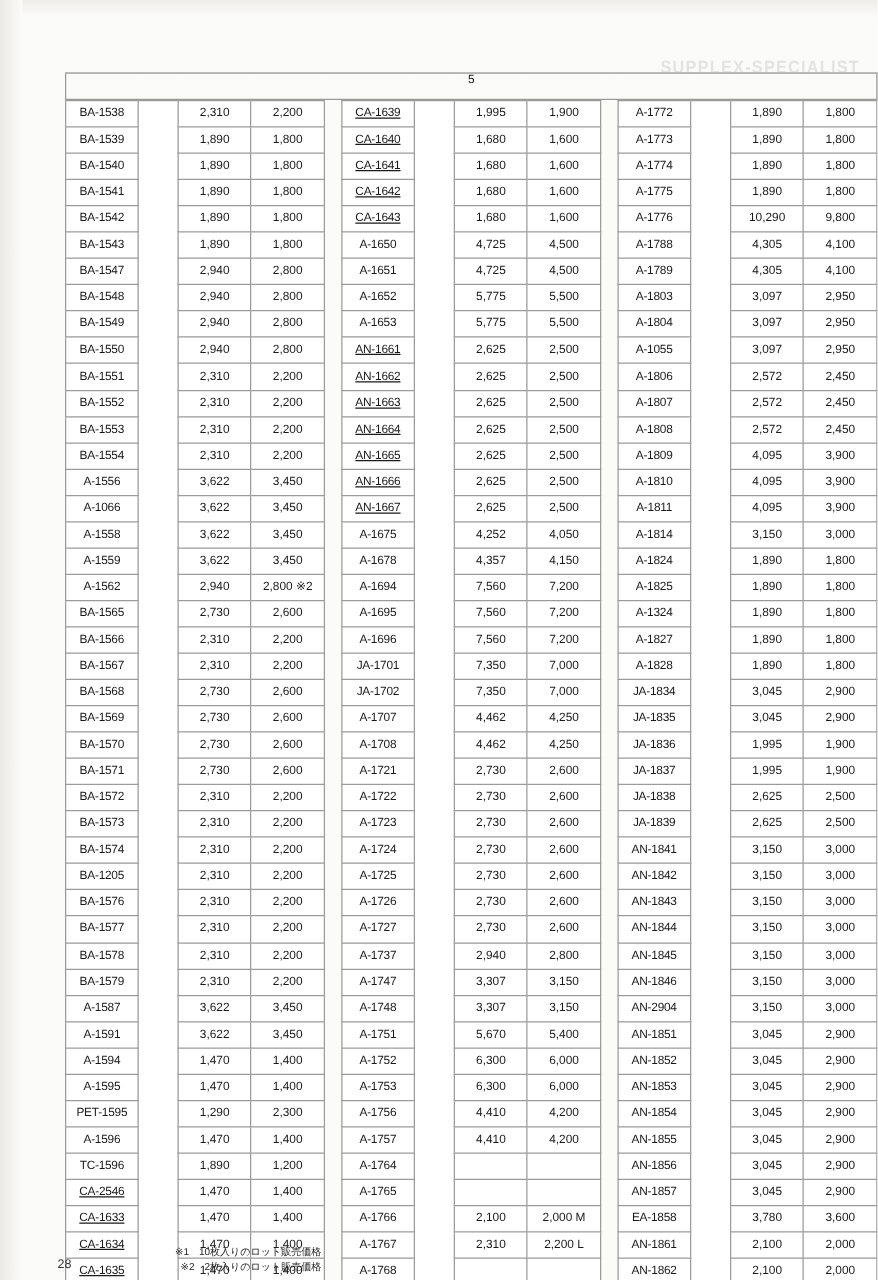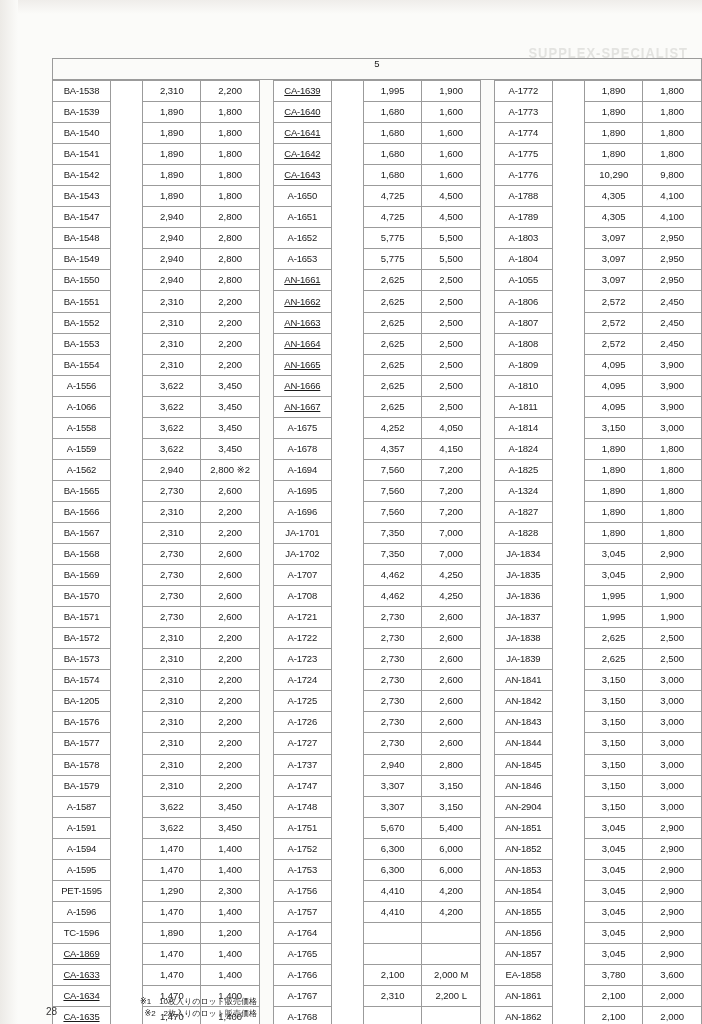--- a/index.html
+++ b/index.html
@@ -353,21 +353,21 @@
             <td class="num">1,470</td>
             <td class="num">1,400</td>
           </tr>
           <tr>
             <td class="code">TC-1596</td>
             <td class="page">31</td>
             <td class="num">1,890</td>
             <td class="num">1,200</td>
           </tr>
           <tr>
-            <td class="code red">CA-1869</td>
+            <td class="code red">CA-2546</td>
             <td class="page">3</td>
             <td class="num">1,470</td>
             <td class="num">1,400</td>
           </tr>
           <tr>
             <td class="code red">CA-1633</td>
             <td class="page">3</td>
             <td class="num">1,470</td>
             <td class="num">1,400</td>
           </tr>

